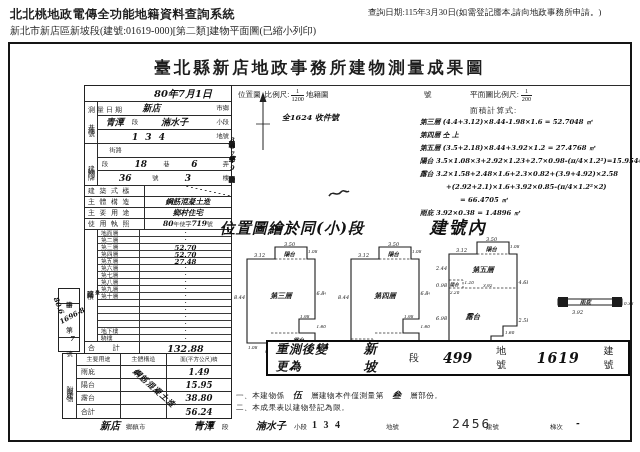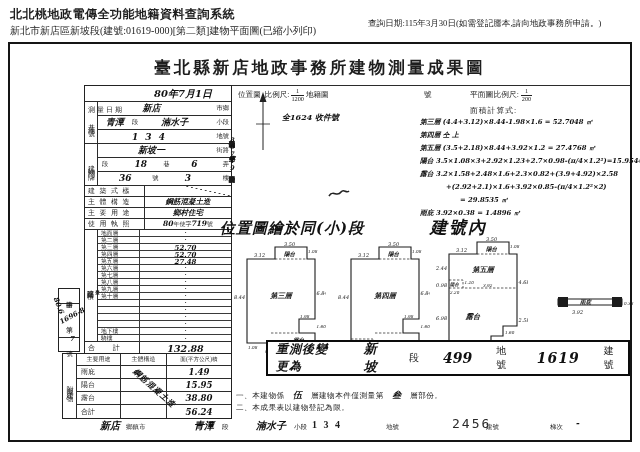--- a/index.html
+++ b/index.html
@@ -66,21 +66,21 @@
   svg .sub2{font-size:4.4px;}
   .outline{fill:none;stroke:#1c1c1c;stroke-width:1.1;}
   .dash{fill:none;stroke:#1c1c1c;stroke-width:.7;stroke-dasharray:2.4 1.6;}
 </style>
 </head>
 <body>
 
 <div id="canvas">
 
   <div class="abs sys-title" style="left:10px;top:6px;">北北桃地政電傳全功能地籍資料查詢系統</div>
-  <div class="abs q-date" style="left:368px;top:18px;width:266px;">查詢日期:115年3月30日(如需登記謄本,請向地政事務所申請。)</div>
+  <div class="abs q-date" style="left:368px;top:7px;width:266px;">查詢日期:115年3月30日(如需登記謄本,請向地政事務所申請。)</div>
   <div class="abs subtitle" style="left:10px;top:24px;">新北市新店區新坡段(建號:01619-000)[第二類]建物平面圖(已縮小列印)</div>
 
   <div id="scanbox">
     <div class="abs form-title" style="left:40px;top:13px;width:540px;">臺北縣新店地政事務所建物測量成果圖</div>
   </div>
 
   <div class="abs topline" style="left:84px;top:85px;width:546px;"></div>
 
   <div id="ltable">
     <div class="row" style="height:16px;">
@@ -103,21 +103,20 @@
         <div class="row" style="height:14px;">
           <span class="cell-val hw" style="letter-spacing:2px;">1 3 4</span>
           <span class="sfx" style="width:30px;">地號</span>
         </div>
       </div>
     </div>
     <div class="grp" style="height:42px;">
       <span class="vlab" style="width:13px;">建物門牌</span>
       <div class="grp-rows">
         <div class="row" style="height:14px;">
-          <span class="cell-val hw">新坡一</span>
           <span class="sfx" style="width:26px;">街路</span>
         </div>
         <div class="row" style="height:14px;">
           <span class="sfx" style="width:20px;text-align:left;padding-left:4px;">段</span>
           <span class="cell-val hw">18</span>
           <span class="sfx">巷</span>
           <span class="cell-val hw">6</span>
           <span class="sfx" style="width:14px;">弄</span>
         </div>
         <div class="row" style="height:14px;">
@@ -287,21 +286,21 @@
     <path d="M1,8 C5,1 9,10 13,4 C16,0 18,6 21,3" fill="none" stroke="#222" stroke-width="1.6"></path>
   </svg>
 
   <div class="abs hw" style="left:420px;top:116px;width:212px;">
     <div class="calc-line">第三層 (4.4+3.12)×8.44-1.98×1.6 = 52.7048 ㎡</div>
     <div class="calc-line">第四層  仝 上</div>
     <div class="calc-line">第五層 (3.5+2.18)×8.44+3.92×1.2 = 27.4768 ㎡</div>
     <div class="calc-line">陽台 3.5×1.08×3+2.92×1.23+2.7×0.98-(π/4×1.2²)=15.9544 ㎡</div>
     <div class="calc-line">露台 3.2×1.58+2.48×1.6+2.3×0.82+(3.9+4.92)×2.58</div>
     <div class="calc-line ind1">+(2.92+2.1)×1.6+3.92×0.85-(π/4×1.2²×2)</div>
-    <div class="calc-line ind2">= 29.8535 ㎡</div>
+    <div class="calc-line ind2">= 66.4705 ㎡</div>
     <div class="calc-line">雨庇 3.92×0.38 = 1.4896 ㎡</div>
   </div>
 
   <div class="abs vnote" style="left:227px;top:136px;height:256px;">
     <span>本建物平面圖及建物面積係依使用執照</span><span class="hw">80年使字第719</span><span>號設計圖或竣工平面圖轉繪計算</span>
   </div>
 
   <div class="abs hw" style="left:220px;top:219px;font-size:15px;letter-spacing:1px;">位置圖繪於同(小)段</div>
   <div class="abs hw" style="left:430px;top:216px;font-size:17px;letter-spacing:2px;">建號內</div>
 

